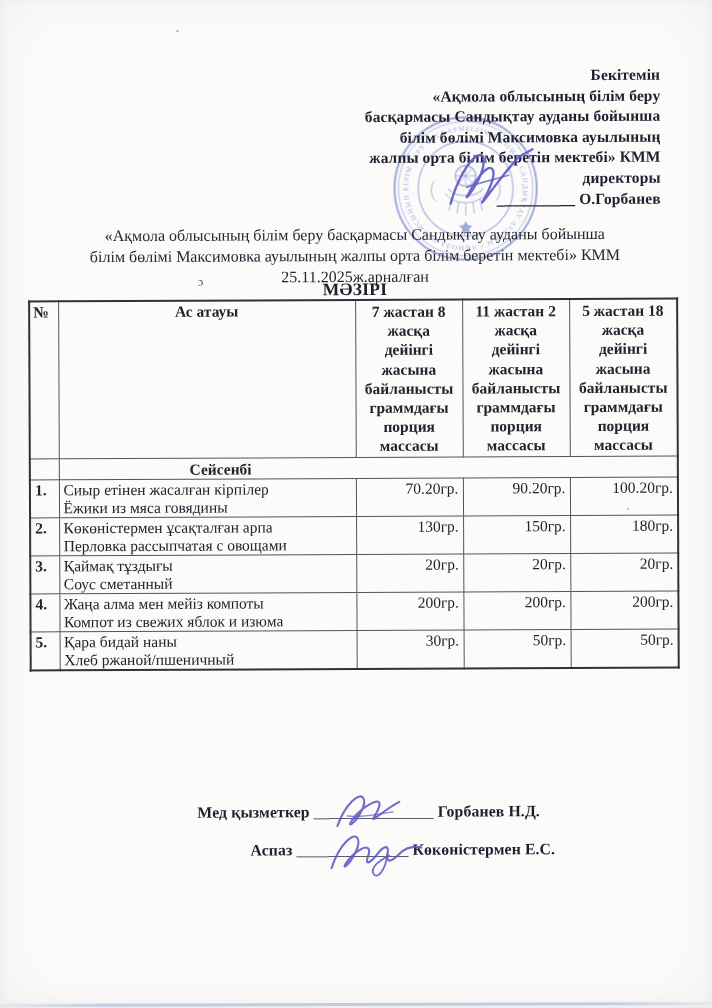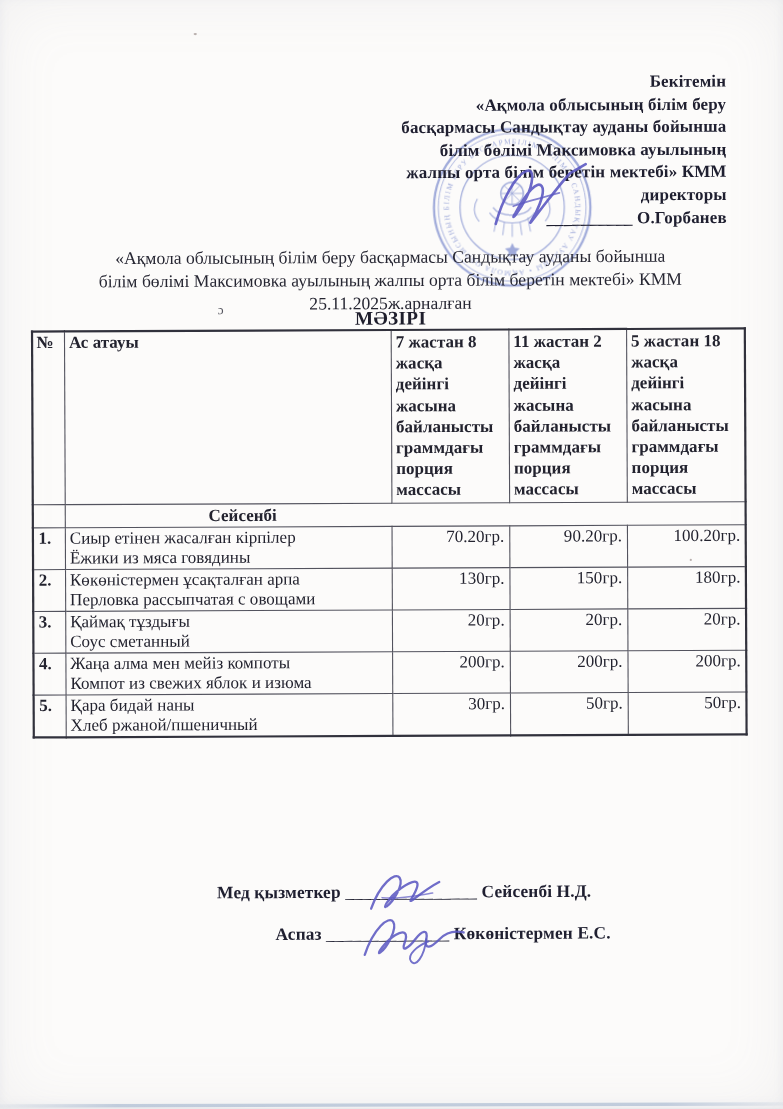--- a/index.html
+++ b/index.html
@@ -53,21 +53,21 @@
     position:absolute; left:29px; top:299px;
     border-collapse:collapse; table-layout:fixed;
     width:648px; font-size:15.5px; color:#23232f;
   }
   table.menu td{
     border:1px solid #53535e;
     vertical-align:top; padding:1px 4px 0 4px;
     overflow:hidden;
   }
   table.menu{border:2px solid #31313c;}
-  tr.hdr td{font-weight:bold; text-align:left; height:155px;}
+  tr.hdr td{font-weight:bold; text-align:center; height:155px;}
   tr.hdr td.num-h{text-align:left; padding-left:3px;}
   td.age-h{white-space:pre-line; line-height:19.2px; padding-top:2px;}
   tr.day td{
     font-weight:bold; text-align:center; height:19px; line-height:19px; padding:1px 0 0 0;
   }
   tr.item td{height:35px; line-height:18px;}
   td.num-c{font-weight:bold; padding-left:3px;}
   td.dish-c{padding-left:6px;}
   td.val-c{text-align:right;}
   
@@ -234,21 +234,21 @@
           <td class="val-c">30гр.</td>
           <td class="val-c">50гр.</td>
           <td class="val-c">50гр.</td>
         </tr>
       </tbody>
     </table>
 
     <div class="sig-row med-row">
       <span>Мед қызметкер</span>
       <span class="uline">_______________</span>
-      <span>Сейсенбі Н.Д.</span>
+      <span>Горбанев Н.Д.</span>
     </div>
     <svg class="med-sig" viewBox="0 0 86 50">
       <path d="M 8,40 C 16,18 30,6 34,12 C 38,18 28,34 22,38 C 18,41 24,30 32,24 C 42,16 52,12 50,20 C 48,28 40,36 46,32 C 54,26 62,20 70,16" fill="none" stroke="#5c59c2" stroke-width="2.1" stroke-linecap="round" opacity=".88"></path>
       <path d="M 18,30 C 34,32 50,28 64,26" fill="none" stroke="#5c59c2" stroke-width="1.4" stroke-linecap="round" opacity=".7"></path>
     </svg>
 
     <div class="sig-row cook-row">
       <span>Аспаз</span>
       <span class="uline">______________</span>
       <span>Көкөністермен Е.С.</span>

